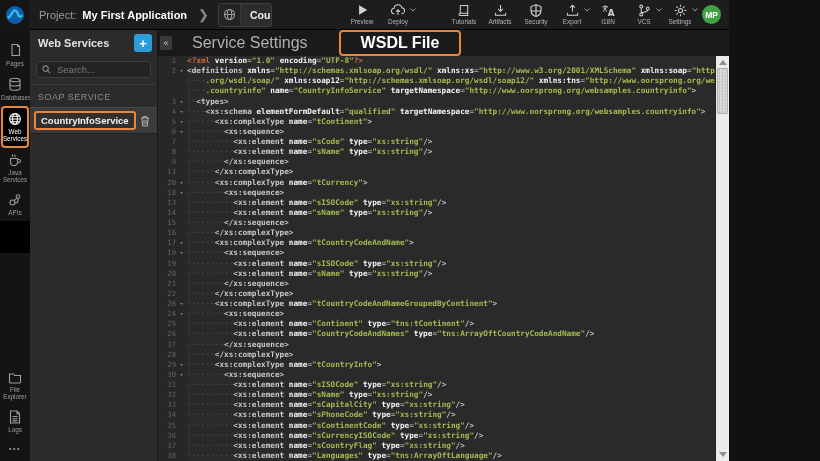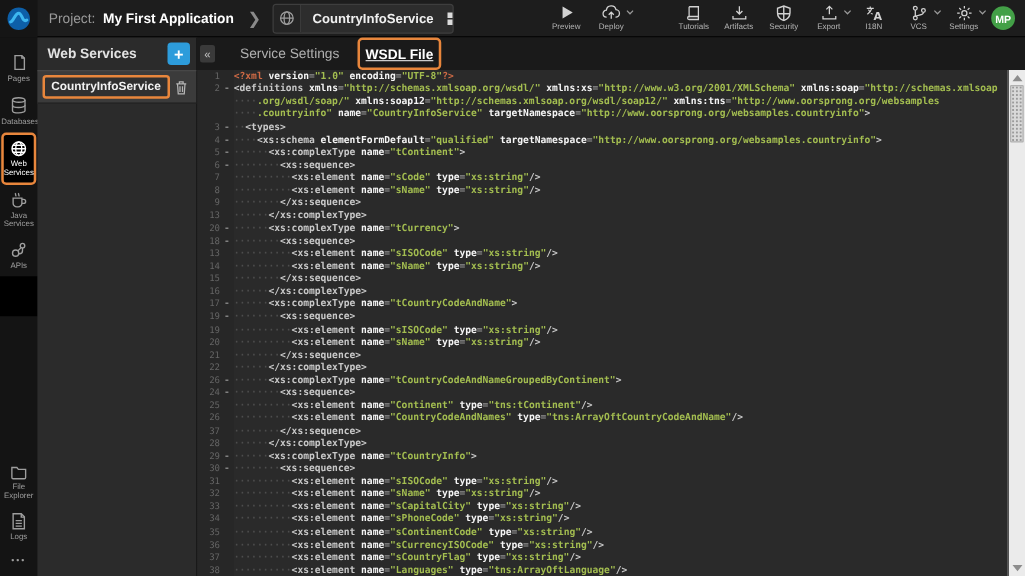--- a/index.html
+++ b/index.html
@@ -1,17 +1,17 @@
 <!DOCTYPE html>
 <html><head>
 <meta charset="utf-8">
 <style>
   html,body{margin:0;padding:0;background:#111;}
   *{box-sizing:border-box;}
-  .app{position:relative;width:820px;height:461px;overflow:hidden;background:#1d1d1d;
+  .app{position:relative;width:729px;height:461px;overflow:hidden;background:#1d1d1d;
        font-family:"Liberation Sans",sans-serif;color:#ccc;-webkit-font-smoothing:antialiased;}
   svg{display:block;}
 
   
   .topbar{height:30px;display:flex;align-items:center;background:#1d1d1d;border-bottom:1px solid #000;}
   .logo{width:30px;height:30px;flex:none;background:#151515;display:flex;align-items:center;justify-content:center;cursor:pointer;}
   .project{margin-left:9px;font-size:11px;white-space:nowrap;}
   .project .plabel{color:#9a9a9a;}
   .project .pname{color:#fff;font-weight:bold;margin-left:3px;}
   .bc-chev{color:#8a8a8a;font-size:13px;margin:0 9px 0 11px;}
@@ -54,22 +54,22 @@
                display:flex;align-items:center;padding:0 7px 0 4px;cursor:pointer;}
   .item-annot{border:2px solid #e8863c;border-radius:3px;background:#303030;padding:2px 5px;color:#f2f2f2;
               font-size:9.5px;font-weight:bold;white-space:nowrap;}
   .trash{margin-left:auto;cursor:pointer;}
 
   
   .main{flex:1;min-width:0;display:flex;flex-direction:column;}
   .tabbar{height:26px;background:#1a1a1a;display:flex;align-items:center;flex:none;}
   .collapse-btn{width:12px;height:14px;background:#3a3a3a;border-radius:2px;color:#c5c5c5;font-size:9px;
                 display:flex;align-items:center;justify-content:center;margin:0 9px 0 2px;cursor:pointer;flex:none;}
-  .tab{font-size:11px;color:#b0b0b0;padding:0 11px;cursor:pointer;white-space:nowrap;text-align:right;}
-  .tab-annot{border:2px solid #e8863c;border-radius:4px;padding:2px 4px;margin-left:4px;cursor:pointer;text-decoration:underline;}
+  .tab{font-size:16px;color:#b0b0b0;padding:0 11px;cursor:pointer;white-space:nowrap;text-align:right;}
+  .tab-annot{border:2px solid #e8863c;border-radius:4px;padding:2px 20px;margin-left:20px;cursor:pointer;}
   .tab-annot .tab{padding:0;color:#fff;font-weight:bold;}
 
   
   .editor{flex:1;min-height:0;display:flex;background:#2a2a2a;}
   .code-area{flex:1;min-width:0;overflow:hidden;cursor:text;
              background:linear-gradient(90deg,#272727 0,#272727 29px,#2a2a2a 29px);}
   .crow{display:flex;height:10.125px;line-height:10.125px;font-family:"DejaVu Sans Mono",monospace;
         font-size:7.7px;font-weight:bold;white-space:pre;}
   .ln{width:18px;flex:none;text-align:right;color:#646464;font-weight:normal;font-size:7.2px;}
   .fold{width:11px;flex:none;text-align:center;color:#8a8a8a;cursor:pointer;}
@@ -304,20 +304,32 @@
         <span class="nlabel">Logs</span>
       </div>
       <div class="nav-dots">•••</div>
     </nav>
 
     <aside class="panel">
       <div class="panel-head">
         <span class="panel-title">Web Services</span>
         <span class="add-btn">+</span>
       </div>
+      <div class="search-wrap">
+        <div class="searchbox">
+          <span>
+            <svg width="9" height="9" viewBox="0 0 10 10" stroke="#8a8a8a" fill="none" stroke-width="1.2">
+              <circle cx="4" cy="4" r="3"></circle>
+                <path d="M6.3 6.3L9 9"></path>
+            </svg>
+          </span>
+          <input value="" placeholder="Search..." style="">
+        </div>
+      </div>
+      <div class="section-head">SOAP SERVICE</div>
       <div class="service-row">
         <span class="item-annot">CountryInfoService</span>
         <span class="trash">
           <svg width="10" height="12" viewBox="0 0 10 12" stroke="#b5b5b5" fill="none" stroke-width="1">
             <path d="M1 3h8M3.5 3V1.5h3V3M2 3l.6 8h4.8L8 3"></path>
               <path d="M4 5v4.5M6 5v4.5"></path>
           </svg>
         </span>
       </div>
     </aside>

